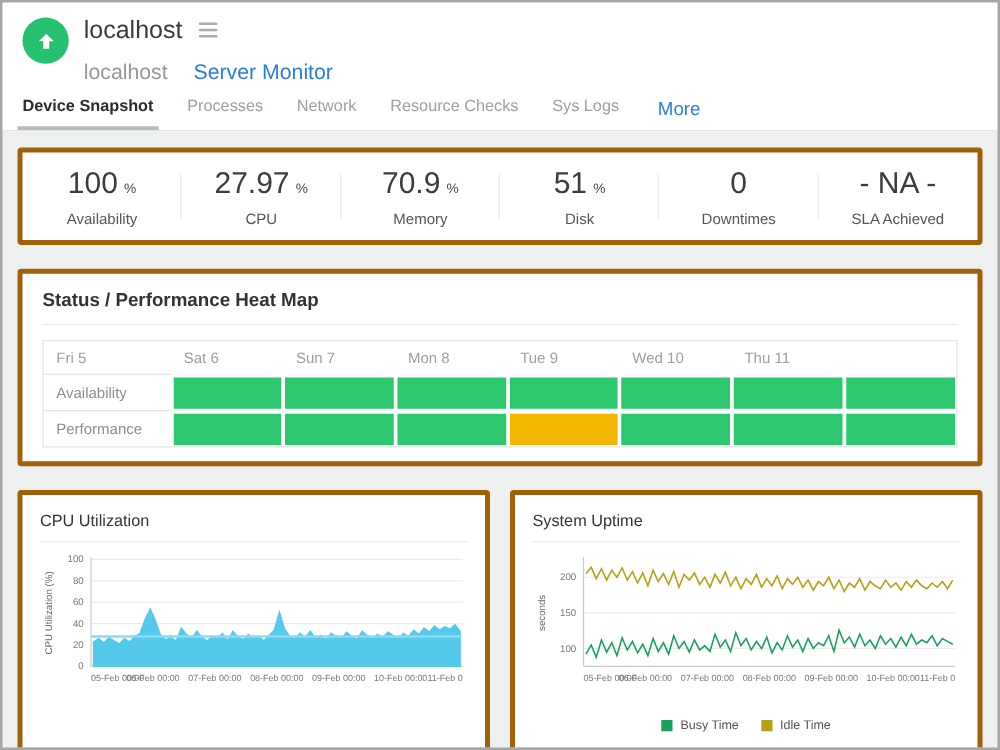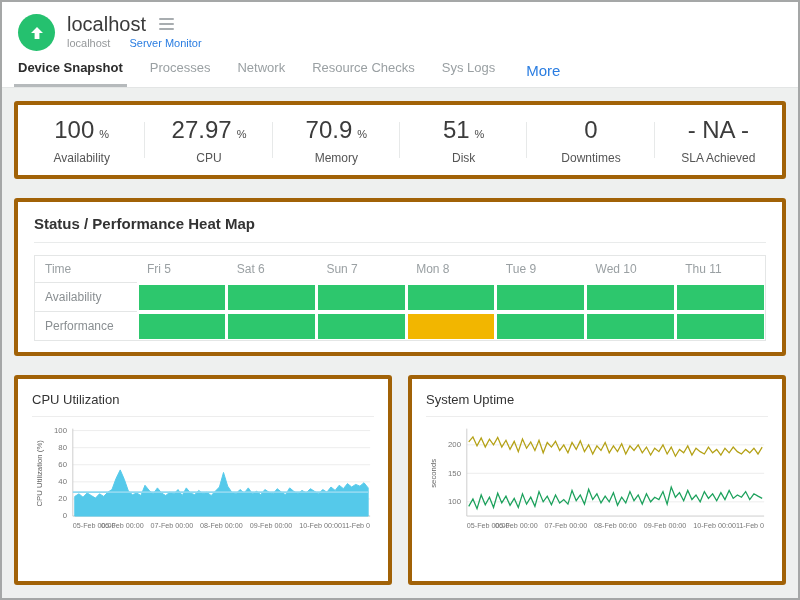--- a/index.html
+++ b/index.html
@@ -17,21 +17,21 @@
   .logo-circle {
     width:37px; height:37px; border-radius:50%;
     background:#25c16f; display:flex; align-items:center; justify-content:center;
     flex:0 0 auto; margin-top:2px;
   }
   .title-block { margin-left:12px;text-align:center; }
   .title-line { display:flex; align-items:center; }
   .page-title { font-size:20px; color:#3a3a3a; font-weight:400; }
   .hamburger { margin-left:12px; cursor:pointer; padding:3px 1px; }
   .hamburger span { display:block; width:15px; height:2px; background:#a8adb0; margin:3px 0; border-radius:1px; }
-  .breadcrumb { margin-top:1px; font-size:11px; }
+  .breadcrumb { margin-top:12px; font-size:17px; }
   .crumb-device { color:#95989a; }
   .crumb-link { color:#2a7de1; margin-left:16px; cursor:pointer; }
   .tabs-row { display:flex; align-items:flex-end; margin-top:9px; padding-bottom:0; }
   .tab {
     font-size:13px; color:#9aa0a3; margin-right:27px; padding-bottom:12px;
     position:relative; cursor:pointer; white-space:nowrap;
   }
   .tab.active { color:#2b2b2b; font-weight:700; }
   .tab.active::after {
     content:""; position:absolute; left:-4px; right:-4px; bottom:0; height:3px; background:#b6babc;
@@ -150,21 +150,20 @@
           <span class="stat-value">- NA -</span>
         </div>
         <div class="stat-label">SLA Achieved</div>
       </div>
     </div>
 
   <div class="card heatmap-card">
     <div class="section-title">Status / Performance Heat Map</div>
     <div class="hm-table" id="hm-table">
         <div class="hm-row">
-          <div class="hm-head-cell">Time</div>
           <div class="hm-head-cell">Fri 5</div>
           <div class="hm-head-cell">Sat 6</div>
           <div class="hm-head-cell">Sun 7</div>
           <div class="hm-head-cell">Mon 8</div>
           <div class="hm-head-cell">Tue 9</div>
           <div class="hm-head-cell">Wed 10</div>
           <div class="hm-head-cell">Thu 11</div>
         </div>
         <div class="hm-row">
           <div class="hm-label-cell">Availability</div>
@@ -262,15 +261,25 @@
             <text x="93" y="108" text-anchor="middle" font-size="7.4" fill="#777" font-family="Liberation Sans, sans-serif">06-Feb 00:00</text>
             <text x="144" y="108" text-anchor="middle" font-size="7.4" fill="#777" font-family="Liberation Sans, sans-serif">07-Feb 00:00</text>
             <text x="195" y="108" text-anchor="middle" font-size="7.4" fill="#777" font-family="Liberation Sans, sans-serif">08-Feb 00:00</text>
             <text x="246" y="108" text-anchor="middle" font-size="7.4" fill="#777" font-family="Liberation Sans, sans-serif">09-Feb 00:00</text>
             <text x="297" y="108" text-anchor="middle" font-size="7.4" fill="#777" font-family="Liberation Sans, sans-serif">10-Feb 00:00</text>
             <text x="348" y="108" text-anchor="end" font-size="7.4" fill="#777" font-family="Liberation Sans, sans-serif">11-Feb 0</text>
             <polyline points="44.0,86.0 48.3,78.4 52.5,88.4 56.8,74.3 61.0,84.3 65.3,76.6 69.5,87.2 73.8,72.5 78.0,82.5 82.3,75.5 86.5,84.9 90.8,77.8 95.0,87.2 99.3,73.1 103.5,83.7 107.8,76.6 112.1,86.0 116.3,70.8 120.6,81.3 124.8,75.5 129.1,84.3 133.3,74.3 137.6,82.5 141.8,79.0 146.1,83.7 150.3,69.6 154.6,80.2 158.8,74.3 163.1,83.7 167.4,68.4 171.6,79.0 175.9,73.1 180.1,82.5 184.4,75.5 188.6,81.3 192.9,71.9 197.1,84.9 201.4,76.6 205.6,82.5 209.9,70.8 214.1,80.2 218.4,74.3 222.6,83.7 226.9,73.1 231.2,81.3 235.4,76.6 239.7,79.0 243.9,70.8 248.2,83.7 252.4,66.1 256.7,76.6 260.9,71.9 265.2,80.2 269.4,69.6 273.7,79.0 277.9,74.3 282.2,81.3 286.5,70.8 290.7,77.8 295.0,73.1 299.2,80.2 303.5,71.9 307.7,79.0 312.0,69.6 316.2,77.8 320.5,74.3 324.7,76.6 329.0,70.8 333.2,79.0 337.5,73.1 341.7,75.5 346.0,77.8" fill="none" stroke="#1ca15c" stroke-width="1.3"></polyline>
             <polyline points="44.0,19.7 48.3,14.5 52.5,23.8 56.8,15.6 61.0,25.0 65.3,16.8 69.5,22.7 73.8,15.0 78.0,25.0 82.3,18.0 86.5,27.4 90.8,19.1 95.0,29.7 99.3,16.8 103.5,26.2 107.8,19.7 112.1,28.5 116.3,18.0 120.6,30.9 124.8,20.3 129.1,25.0 133.3,19.1 137.6,28.5 141.8,22.7 146.1,30.9 150.3,20.3 154.6,27.4 158.8,18.6 163.1,29.7 167.4,22.7 171.6,32.1 175.9,23.8 180.1,28.5 184.4,20.3 188.6,30.9 192.9,23.8 197.1,29.7 201.4,21.5 205.6,32.1 209.9,23.8 214.1,28.5 218.4,22.7 222.6,30.9 226.9,25.0 231.2,33.2 235.4,26.2 239.7,29.7 243.9,22.7 248.2,32.1 252.4,25.0 256.7,34.4 260.9,27.4 265.2,30.9 269.4,23.8 273.7,33.2 277.9,26.2 282.2,29.7 286.5,32.1 290.7,25.0 295.0,30.9 299.2,27.4 303.5,33.2 307.7,26.2 312.0,30.9 316.2,25.0 320.5,29.7 324.7,32.1 329.0,27.4 333.2,30.9 337.5,26.2 341.7,32.1 346.0,25.0" fill="none" stroke="#b4a115" stroke-width="1.3"></polyline>
             <text x="10" y="52" text-anchor="middle" font-size="8" fill="#666" font-family="Liberation Sans, sans-serif" transform="rotate(-90 10 52)">seconds</text>
           </svg></div>
+      <div class="chart-legend" id="chart1-legend">
+          <div class="chart-legend-item">
+            <span class="chart-legend-swatch" style="background: rgb(28, 161, 92);"></span>
+            <span class="chart-legend-label">Busy Time</span>
+          </div>
+          <div class="chart-legend-item">
+            <span class="chart-legend-swatch" style="background: rgb(180, 161, 21);"></span>
+            <span class="chart-legend-label">Idle Time</span>
+          </div>
+        </div>
     </div>
   </div>
 </div>
 
 </body></html>

